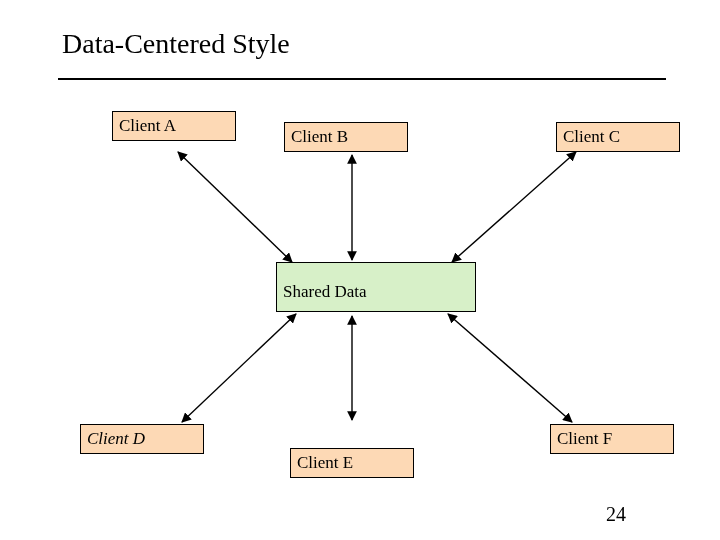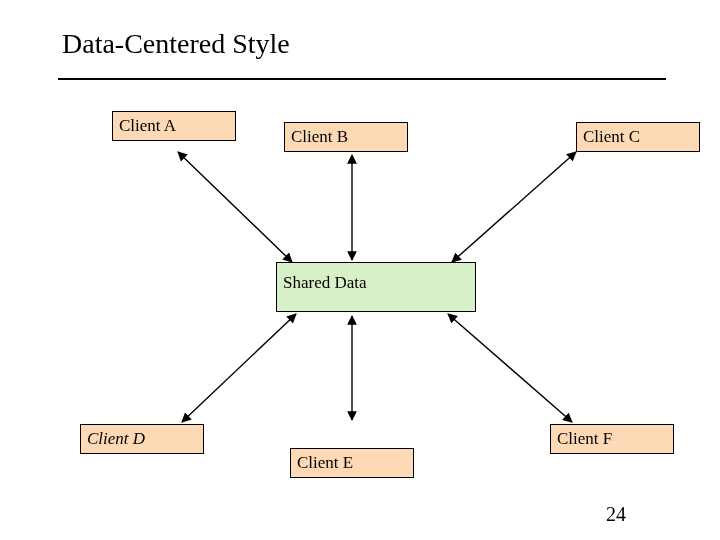--- a/index.html
+++ b/index.html
@@ -42,21 +42,21 @@
   .client {
     background: #fdd9b5;
     width: 124px;
     height: 30px;
   }
   .shared {
     background: #d7f0c8;
     width: 200px;
     height: 50px;
     align-items: flex-start;
-    padding-top: 10px;
+    padding-top: 19px;
   }
   .pagenum {
     position: absolute;
     right: 30px;
     bottom: 14px;
     font-size: 20px;
   }
   svg.connectors {
     position: absolute;
     left: 0;
@@ -89,21 +89,21 @@
 
     <line x1="182" y1="422" x2="296" y2="314" stroke="#000" stroke-width="1.4" marker-start="url(#arrow)" marker-end="url(#arrow)"></line>
 
     <line x1="352" y1="420" x2="352" y2="316" stroke="#000" stroke-width="1.4" marker-start="url(#arrow)" marker-end="url(#arrow)"></line>
 
     <line x1="572" y1="422" x2="448" y2="314" stroke="#000" stroke-width="1.4" marker-start="url(#arrow)" marker-end="url(#arrow)"></line>
   </svg>
 
   <div class="box client" style="left:72px; top:111px;margin-left:40px;">Client A</div>
   <div class="box client" style="left:284px; top:122px;">Client B</div>
-  <div class="box client" style="left:576px; top:122px;">Client C</div>
+  <div class="box client" style="left:556px; top:122px;">Client C</div>
 
   <div class="box shared" style="left:276px; top:262px;">Shared Data</div>
 
   <div class="box client" style="left:80px; top:424px;font-style:italic;">Client D</div>
   <div class="box client" style="left:290px; top:424px;margin-top:24px;">Client E</div>
   <div class="box client" style="left:550px; top:424px;">Client F</div>
 
   <div class="pagenum">24</div>
 </div>
 

